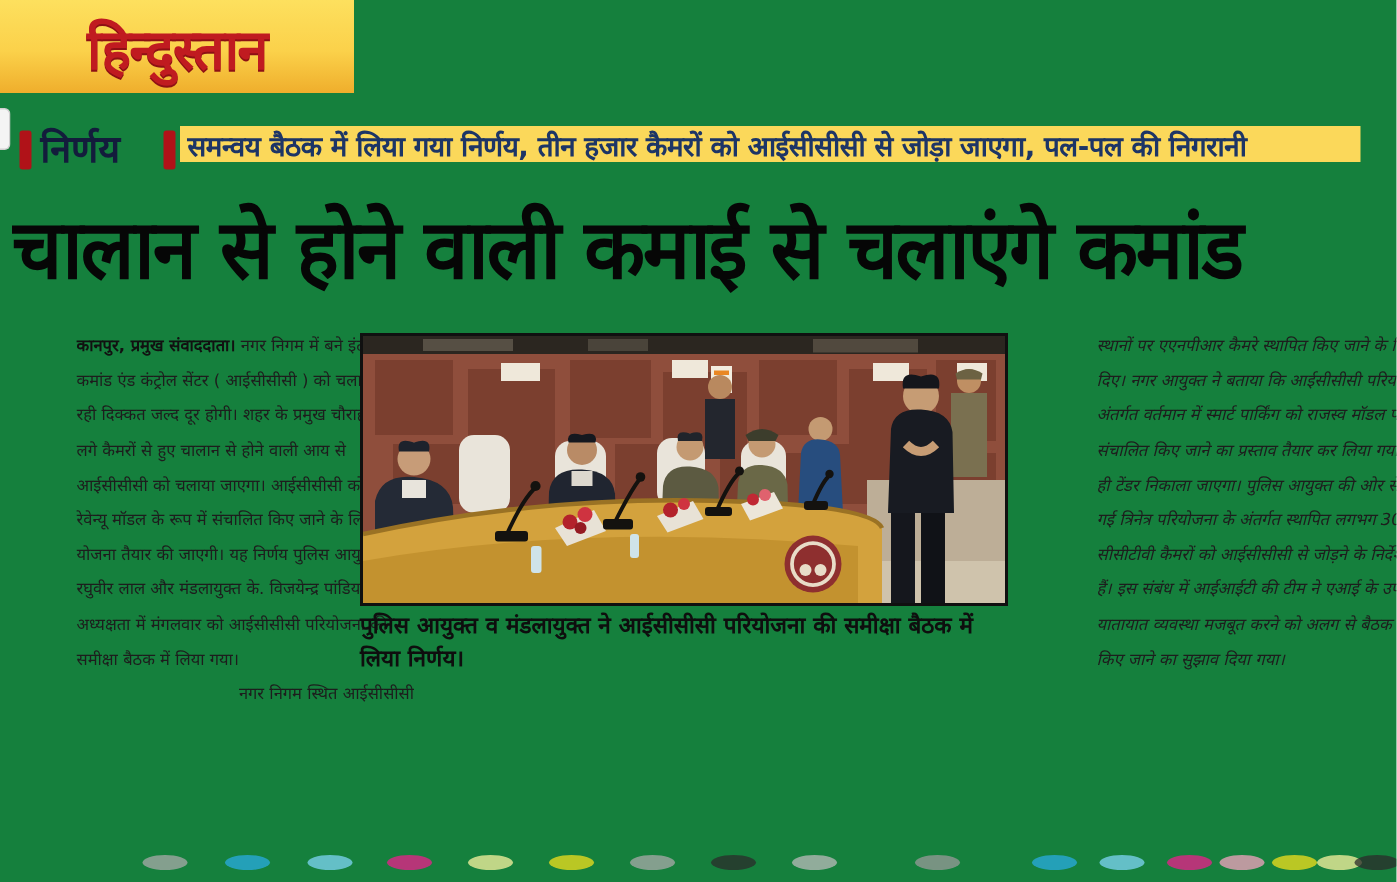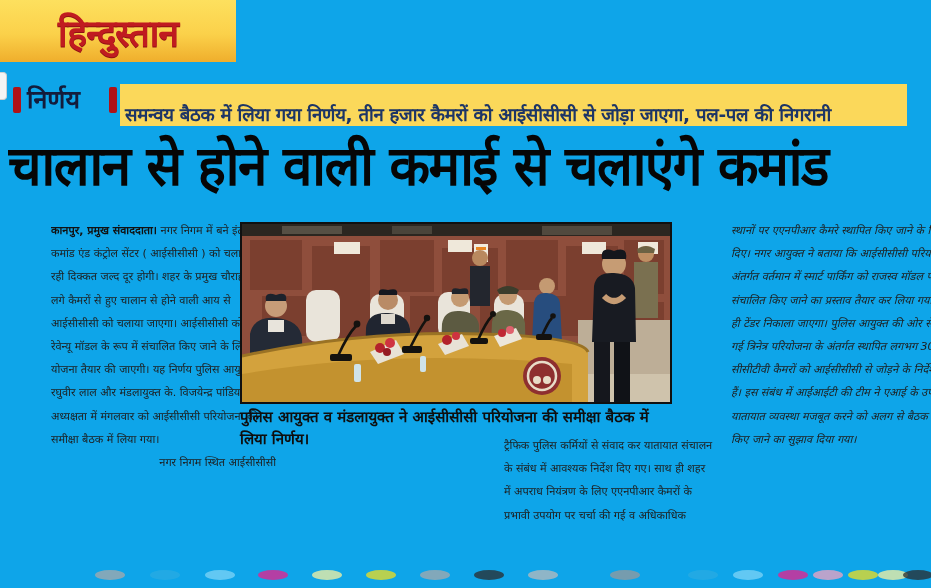--- a/index.html
+++ b/index.html
@@ -1,36 +1,36 @@
 <!DOCTYPE html>
 <html><head>
 <meta charset="utf-8">
 <style>
   html,body{margin:0;padding:0;background:#ffffff;}
-  .page{position:relative;width:931px;height:588px;background:#0ea5e9;overflow:hidden;
+  .page{position:relative;width:931px;height:588px;background:#15803d;overflow:hidden;
         font-family:"DejaVu Sans","Liberation Sans",sans-serif;}
 
   
   .masthead{position:absolute;left:0;top:0;width:236px;height:62px;
     background:linear-gradient(180deg,#fde05e 0%,#fbd14a 55%,#efae2c 100%);
     display:flex;align-items:center;justify-content:center;}
   .masthead .logo{color:#c01b20;font-weight:800;font-size:37px;letter-spacing:-1px;
     text-shadow:0 1px 0 #8d1014;}
 
   
   .edge-artifact{position:absolute;left:0;top:72px;width:6px;height:26px;
     border:1px solid #cfcfcf;border-left:none;border-radius:0 4px 4px 0;background:#f4f4f4;}
 
   
   .kicker-bar{position:absolute;width:8px;height:26px;background:#b01218;border-radius:2px;top:87px;}
   .kicker-bar.left{left:13px;} .kicker-bar.right{left:109px;}
   .kicker-label{position:absolute;left:27px;top:81px;width:80px;
     font-size:25px;font-weight:800;color:#131c3c;}
-  .kicker-strip{position:absolute;left:120px;top:84px;width:787px;height:42px;background:#fbd85a;
-    display:flex;align-items:flex-end;}
+  .kicker-strip{position:absolute;left:120px;top:84px;width:787px;height:24px;background:#fbd85a;
+    display:flex;align-items:flex-start;}
   .kicker-strip span{font-size:18.5px;font-weight:700;color:#1d3566;padding-left:5px;white-space:nowrap;
     letter-spacing:-0.3px;}
 
   
   .headline{position:absolute;left:8px;top:126px;width:920px;height:84px;
     font-size:55px;font-weight:800;color:#060606;letter-spacing:-1.5px;line-height:80px;
     transform:scaleX(0.96);transform-origin:left center;white-space:nowrap;overflow:hidden;}
 
   
   .col{position:absolute;font-size:11px;line-height:23.2px;color:#1d1d1d;text-align:left;margin-left:41px;}
@@ -198,23 +198,20 @@
           <circle cx="311" cy="92" r="2.8"></circle>
       </g>
 
       <rect x="112" y="140" width="7" height="18" rx="2" fill="#cfe3e9"></rect>
       <rect x="178" y="132" width="6" height="16" rx="2" fill="#cfe3e9"></rect>
     </svg>
   </div>
 
   <div class="caption">पुलिस आयुक्त व मंडलायुक्त ने आईसीसीसी परियोजना की समीक्षा बैठक में लिया निर्णय।</div>
 
-  <div class="col col3">
-    <p>ट्रैफिक पुलिस कर्मियों से संवाद कर यातायात संचालन के संबंध में आवश्यक निर्देश दिए गए। साथ ही शहर में अपराध नियंत्रण के लिए एएनपीआर कैमरों के प्रभावी उपयोग पर चर्चा की गई व अधिकाधिक</p>
-  </div>
   <div class="col col4">
     <p>स्थानों पर एएनपीआर कैमरे स्थापित किए जाने के निर्देश दिए। नगर आयुक्त ने बताया कि आईसीसीसी परियोजना के अंतर्गत वर्तमान में स्मार्ट पार्किंग को राजस्व मॉडल पर संचालित किए जाने का प्रस्ताव तैयार कर लिया गया है। शीघ्र ही टेंडर निकाला जाएगा। पुलिस आयुक्त की ओर से शुरू की गई त्रिनेत्र परियोजना के अंतर्गत स्थापित लगभग 3000 सीसीटीवी कैमरों को आईसीसीसी से जोड़ने के निर्देश दिए गए हैं। इस संबंध में आईआईटी की टीम ने एआई के उपयोग से यातायात व्यवस्था मजबूत करने को अलग से बैठक आयोजित किए जाने का सुझाव दिया गया।</p>
   </div>
 
   <div class="print-marks">
       <i style="left: 95px; background: rgb(170, 170, 170);"></i>
       <i style="left: 150px; background: rgb(41, 171, 226);"></i>
       <i style="left: 205px; background: rgb(127, 212, 245);"></i>
       <i style="left: 258px; background: rgb(236, 30, 140);"></i>
       <i style="left: 312px; background: rgb(249, 243, 160);"></i>

